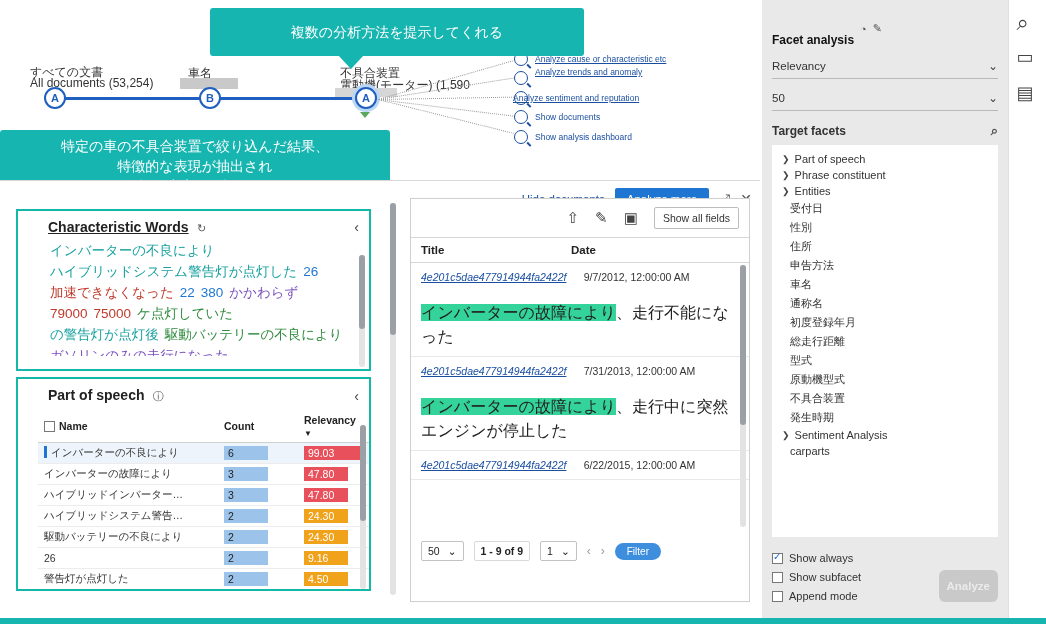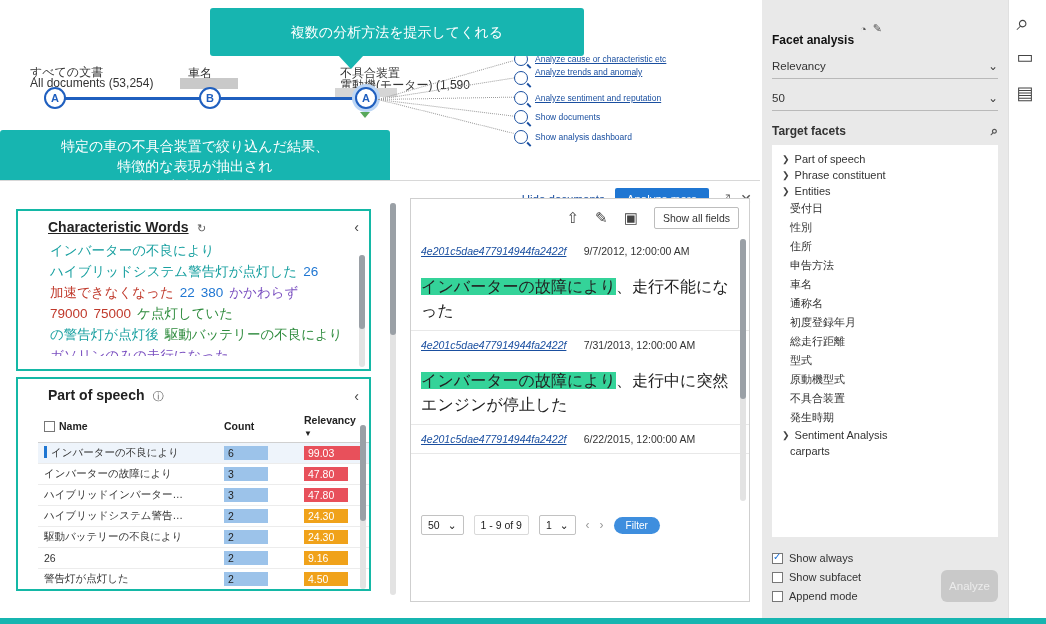--- a/index.html
+++ b/index.html
@@ -158,21 +158,21 @@
   }
   .tnode { padding:2px 8px 2px 10px; display:flex; align-items:center; gap:5px; }
   .tnode.child { padding-left:18px; }
   .tcaret { font-size:9px; color:#444; }
   .chk-row { display:flex; align-items:center; gap:6px; font-size:11px; color:#333; margin-top:7px;}
   .chk { width:11px;height:11px;border:1px solid #777; background:#fff; display:inline-block; position:relative;}
   .chk.on { background:#fff; }
   .chk.on::after{ content:"✓"; position:absolute; left:0px; top:-3px; font-size:10px; color:#1a6fd4;}
   .analyze-btn {
     background:#c9c9c9; color:#ebebeb; border:none; font-size:11.5px;
-    padding:10px 8px; border-radius:6px;
+    padding:10px 8px; border-radius:6px;font-weight:bold;
   }
   
   #rail {
     position:absolute; left:1008px; top:0; width:38px; height:620px;
     background:#ffffff; border-left:1px solid #e0e0e0;
     display:flex; flex-direction:column; align-items:center; padding-top:10px; gap:14px;
   }
   .rail-ic { width:22px;height:22px;color:#444; }
   #bottombar { position:absolute; left:0; bottom:0; width:1046px; height:6px; background:#17b5b0; }
 </style>
@@ -201,21 +201,21 @@
   <div class="dotline" style="left:378px; top:99px; width:138px; transform:rotate(-9deg);"></div>
   <div class="dotline" style="left:378px; top:99px; width:136px; transform:rotate(-1deg);"></div>
   <div class="dotline" style="left:378px; top:99px; width:138px; transform:rotate(7deg);"></div>
   <div class="dotline" style="left:378px; top:99px; width:140px; transform:rotate(14deg);"></div>
 
   <div class="mag" style="left:514px; top:52px;"></div>
   <div class="fan-item" style="left:535px; top:54px;">Analyze cause or characteristic etc</div>
   <div class="mag" style="left:514px; top:71px;"></div>
   <div class="fan-item" style="left:535px; top:67px;">Analyze trends and anomaly</div>
   <div class="mag" style="left:514px; top:91px;"></div>
-  <div class="fan-item" style="left:535px; top:93px;">Analyze sentiment and reputation</div>
+  <div class="fan-item" style="left:513px; top:93px;">Analyze sentiment and reputation</div>
   <div class="mag" style="left:514px; top:110px;"></div>
   <div class="fan-item" style="left:535px; top:112px; text-decoration:none;">Show documents</div>
   <div class="mag" style="left:514px; top:130px;"></div>
   <div class="fan-item" style="left:535px; top:132px; text-decoration:none;">Show analysis dashboard</div>
 
   <div class="callout" style="left:210px; top:8px; width:374px; height:48px; display:flex; align-items:center; justify-content:center;">
     <span>複数の分析方法を提示してくれる</span>
     <div class="tail" style="left:128px; bottom:-13px; border-left:13px solid transparent; border-right:13px solid transparent; border-top:14px solid #17b5b0;"></div>
   </div>
 
@@ -318,20 +318,24 @@
   <div class="vscroll" style="left:390px; top:22px; height:132px;"></div>
 </div>
 
 <div id="docs">
   <div class="docs-tools">
     <span class="ic">⇧</span>
     <span class="ic">✎</span>
     <span class="ic">▣</span>
     <button class="showall">Show all fields</button>
   </div>
+  <div class="docs-head">
+    <span style="width:150px;">Title</span>
+    <span>Date</span>
+  </div>
 
   <div style="height:270px; overflow:hidden; position:relative;">
     <div class="doc-row">
       <span class="doc-id">4e201c5dae477914944fa2422f</span>
       <span class="doc-date">9/7/2012, 12:00:00 AM</span>
       <div class="doc-snip">
         <span class="hl">インバーターの故障により</span><span>、走行不能になった</span>
       </div>
     </div>
     <div class="doc-row">
@@ -347,21 +351,21 @@
     </div>
     <div class="scrolltrack" style="right:3px; top:2px; height:262px;"></div>
     <div class="vscroll" style="right:3px; top:2px; height:160px;"></div>
   </div>
 
   <div class="docs-foot">
     <span class="sel">
         <span>50</span>
         <span>⌄</span>
       </span>
-    <span class="sel" style="border-color:#d9d9d9;">1 - 9 of 9</span>
+    <span class="sel" style="border-color:#d9d9d9;font-weight:bold;">1 - 9 of 9</span>
     <span class="sel">
         <span>1</span>
         <span>⌄</span>
       </span>
     <span class="pg">‹</span>
     <span class="pg">›</span>
     <span class="pill">Filter</span>
   </div>
 </div>
 

